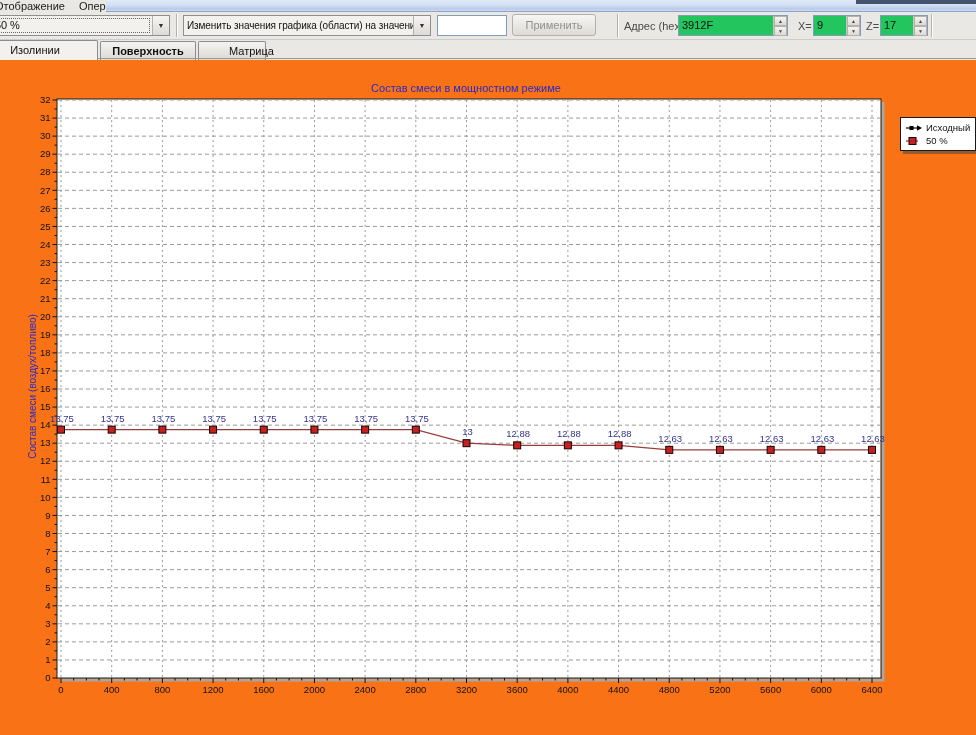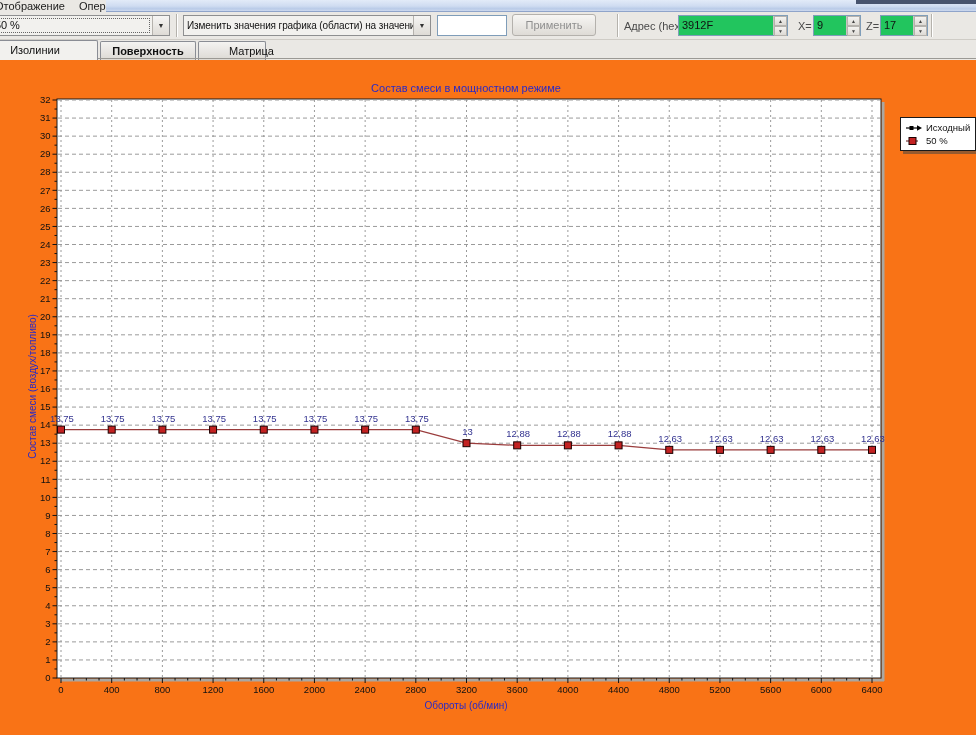--- a/index.html
+++ b/index.html
@@ -385,21 +385,20 @@
       <text x="467.5" y="375.1875" text-anchor="middle" font-size="9.5" fill="#32328f" font-family="Liberation Sans, sans-serif">13</text>
       <text x="518.1875" y="377.355" text-anchor="middle" font-size="9.5" fill="#32328f" font-family="Liberation Sans, sans-serif">12,88</text>
       <text x="568.875" y="377.355" text-anchor="middle" font-size="9.5" fill="#32328f" font-family="Liberation Sans, sans-serif">12,88</text>
       <text x="619.5625" y="377.355" text-anchor="middle" font-size="9.5" fill="#32328f" font-family="Liberation Sans, sans-serif">12,88</text>
       <text x="670.25" y="381.870625" text-anchor="middle" font-size="9.5" fill="#32328f" font-family="Liberation Sans, sans-serif">12,63</text>
       <text x="720.9375" y="381.870625" text-anchor="middle" font-size="9.5" fill="#32328f" font-family="Liberation Sans, sans-serif">12,63</text>
       <text x="771.625" y="381.870625" text-anchor="middle" font-size="9.5" fill="#32328f" font-family="Liberation Sans, sans-serif">12,63</text>
       <text x="822.3125" y="381.870625" text-anchor="middle" font-size="9.5" fill="#32328f" font-family="Liberation Sans, sans-serif">12,63</text>
       <text x="873" y="381.870625" text-anchor="middle" font-size="9.5" fill="#32328f" font-family="Liberation Sans, sans-serif">12,63</text>
     </svg>
-  <div class="abs" id="xaxis-title">Обороты (об/мин)</div>
   <div class="abs" id="yaxis-title">Состав смеси (воздух/топливо)</div>
 
   <div class="abs" id="legend">
     <div class="legend-row">
       <svg class="mk" viewBox="0 0 18 10">
         <line x1="1" y1="5" x2="13" y2="5" stroke="#000" stroke-width="1.2"></line>
         <polygon points="12,2.2 17,5 12,7.8" fill="#000"></polygon>
         <rect x="4.5" y="3" width="4" height="4" fill="#000"></rect>
       </svg>
       <span class="lab">Исходный</span>

